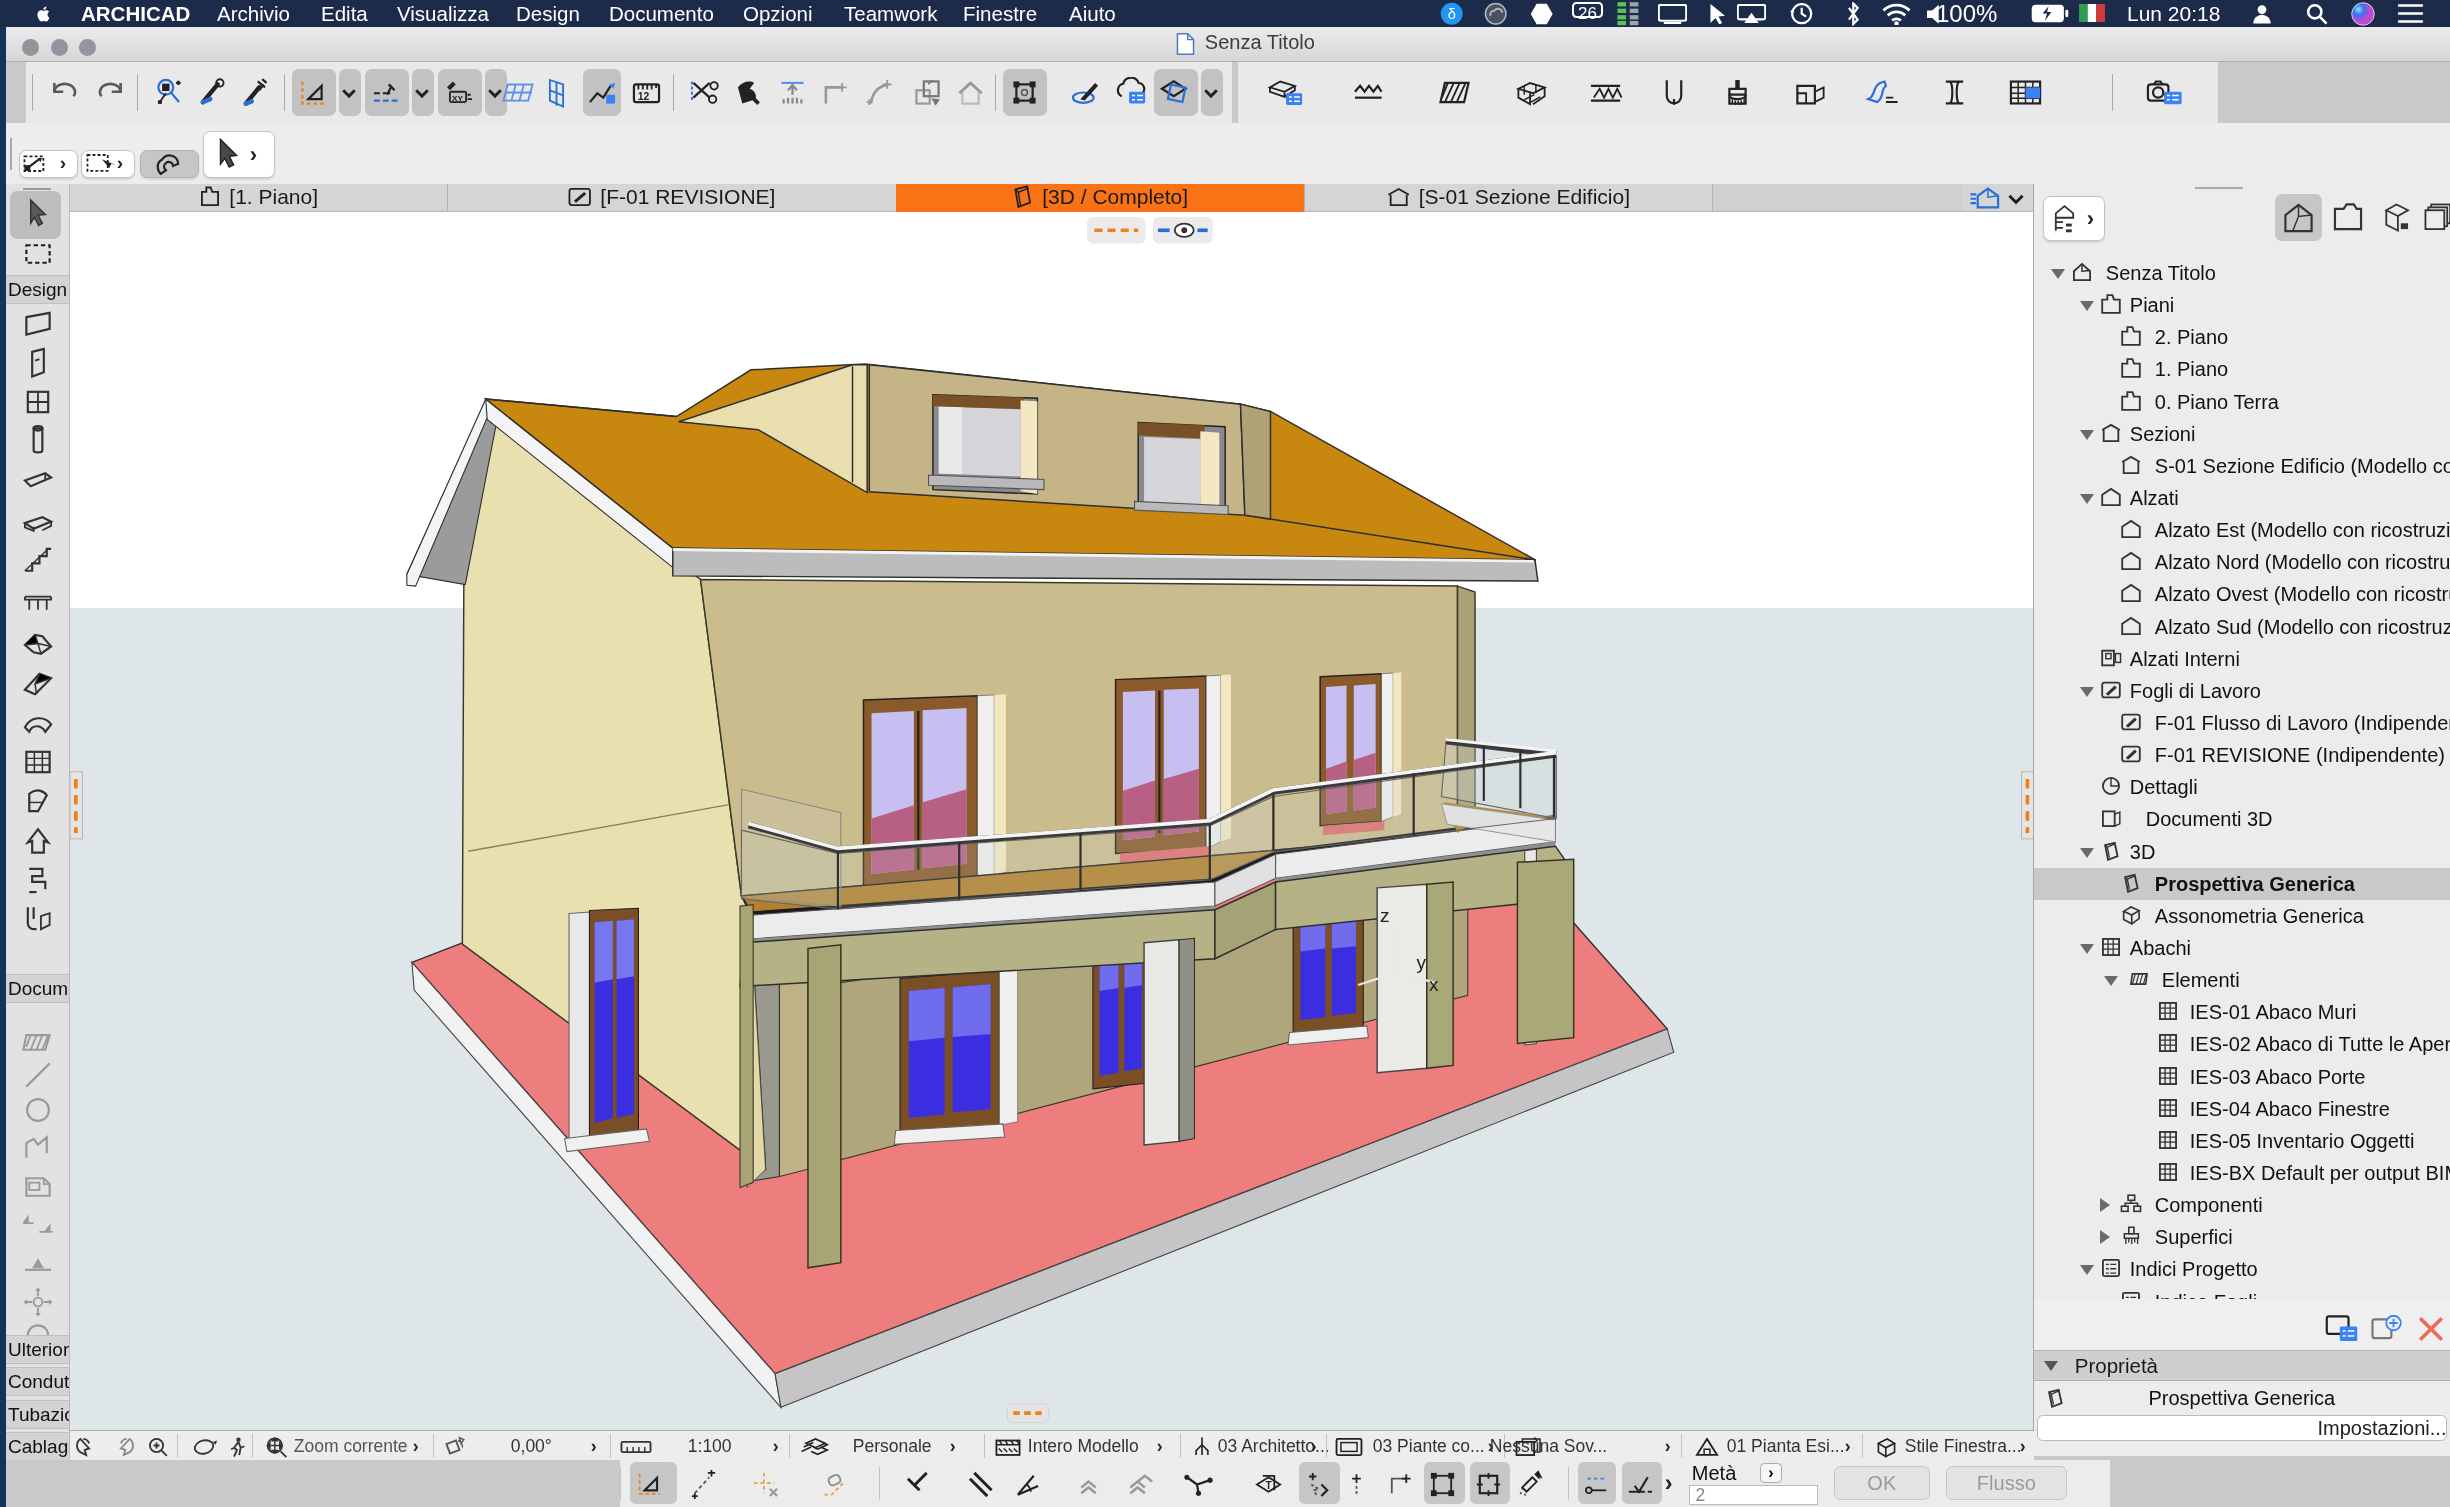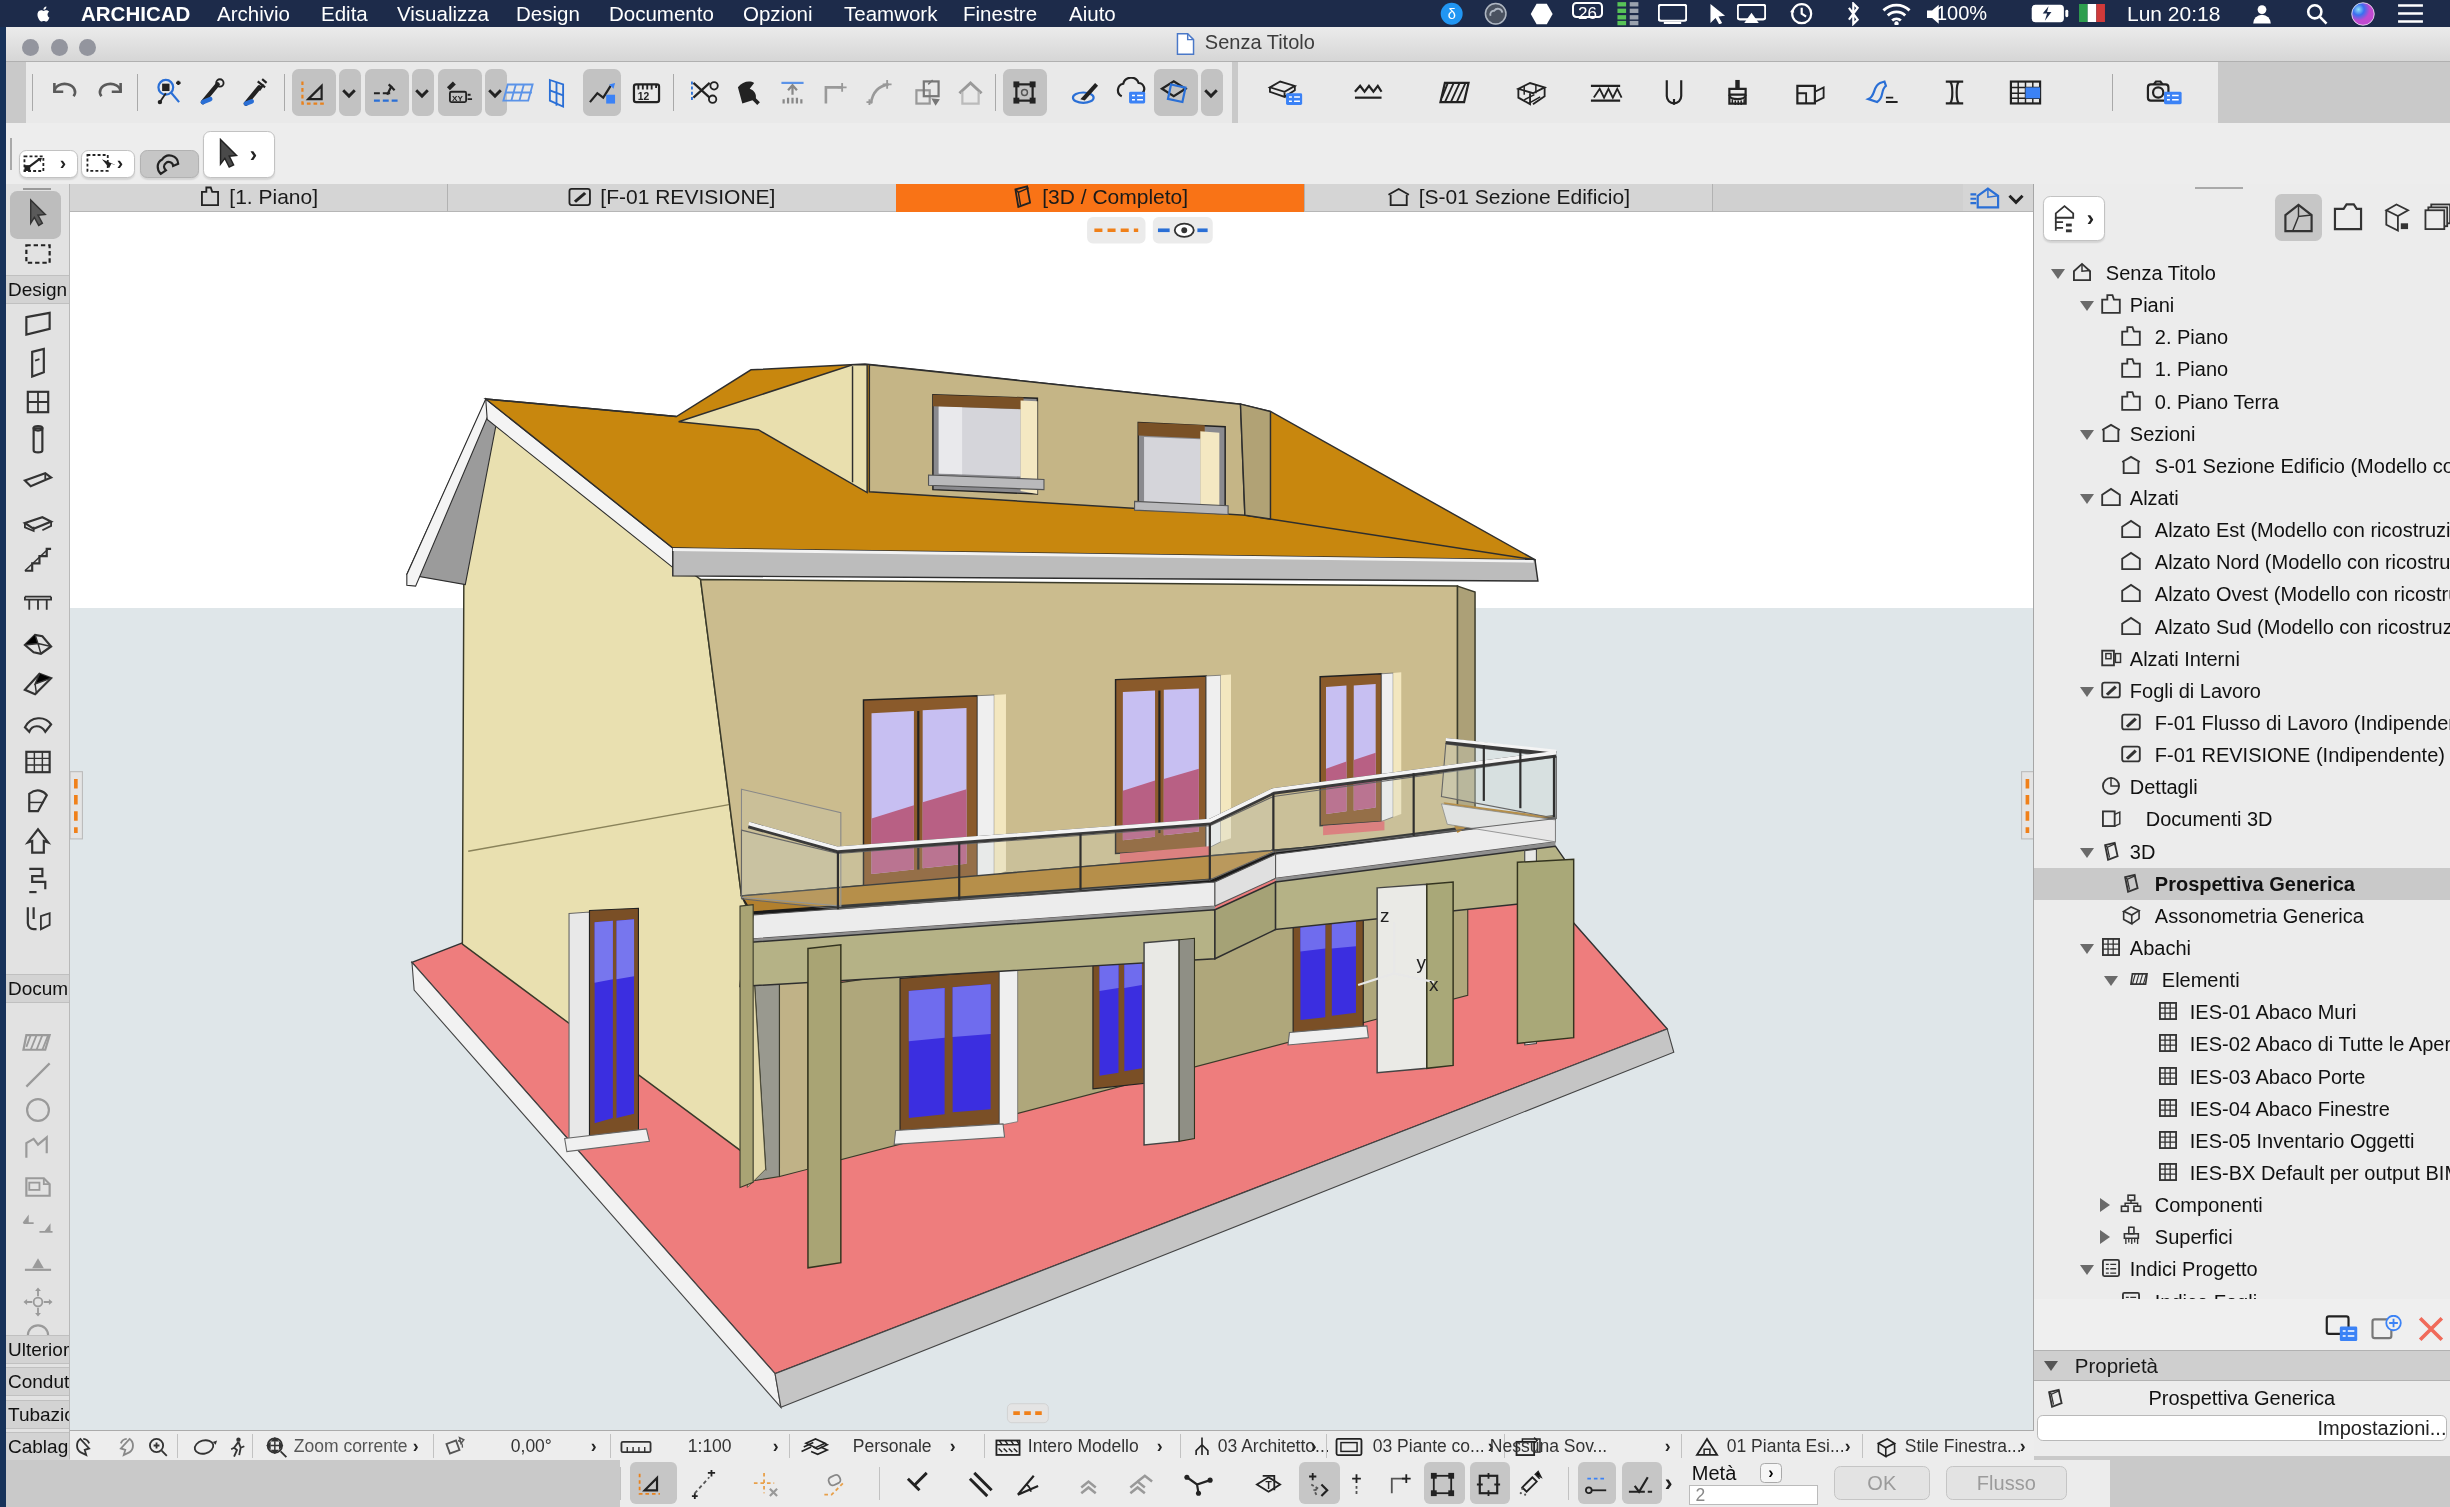--- a/index.html
+++ b/index.html
@@ -107,21 +107,21 @@
     </svg>
   <svg class="mi" style="left:1882px;top:2.9px" width="29" height="22" viewBox="0 0 40 30">
       <path d="M2 10a26 26 0 0 1 36 0" fill="none" stroke="#fff" stroke-width="4"></path>
       <path d="M8 17a17 17 0 0 1 24 0" fill="none" stroke="#fff" stroke-width="4"></path>
       <path d="M14 24a9 9 0 0 1 12 0" fill="none" stroke="#fff" stroke-width="4"></path>
       <circle cx="20" cy="28" r="3" fill="#fff"></circle>
     </svg>
   <svg class="mi" style="left:1927px;top:3.7px" width="20.5" height="20.5" viewBox="0 0 28 28">
       <path fill="#fff" d="M0 9h7l9-8v26l-9-8H0z"></path>
     </svg>
-  <div class="mi" style="left:1936px;font-size:20px">100%</div>
+  <div class="mi" style="left:1936px;font-size:24px">100%</div>
   <svg class="mi" style="left:2031px;top:4.4px" width="38" height="19" viewBox="0 0 52 26">
       <rect x="1" y="1" width="44" height="24" rx="5" fill="#fff"></rect>
       <rect x="47" y="8" width="4" height="10" rx="2" fill="#fff"></rect>
       <path d="M24 3l-8 10h6l-3 10 9-12h-6z" fill="#1d2b4a"></path>
     </svg>
   <svg class="mi" style="left:2079px;top:4.4px" width="26" height="18" viewBox="0 0 36 25">
       <rect width="12" height="25" fill="#2e9e4f"></rect>
       <rect x="12" width="12" height="25" fill="#fff"></rect>
       <rect x="24" width="12" height="25" fill="#d03a3a"></rect>
     </svg>

